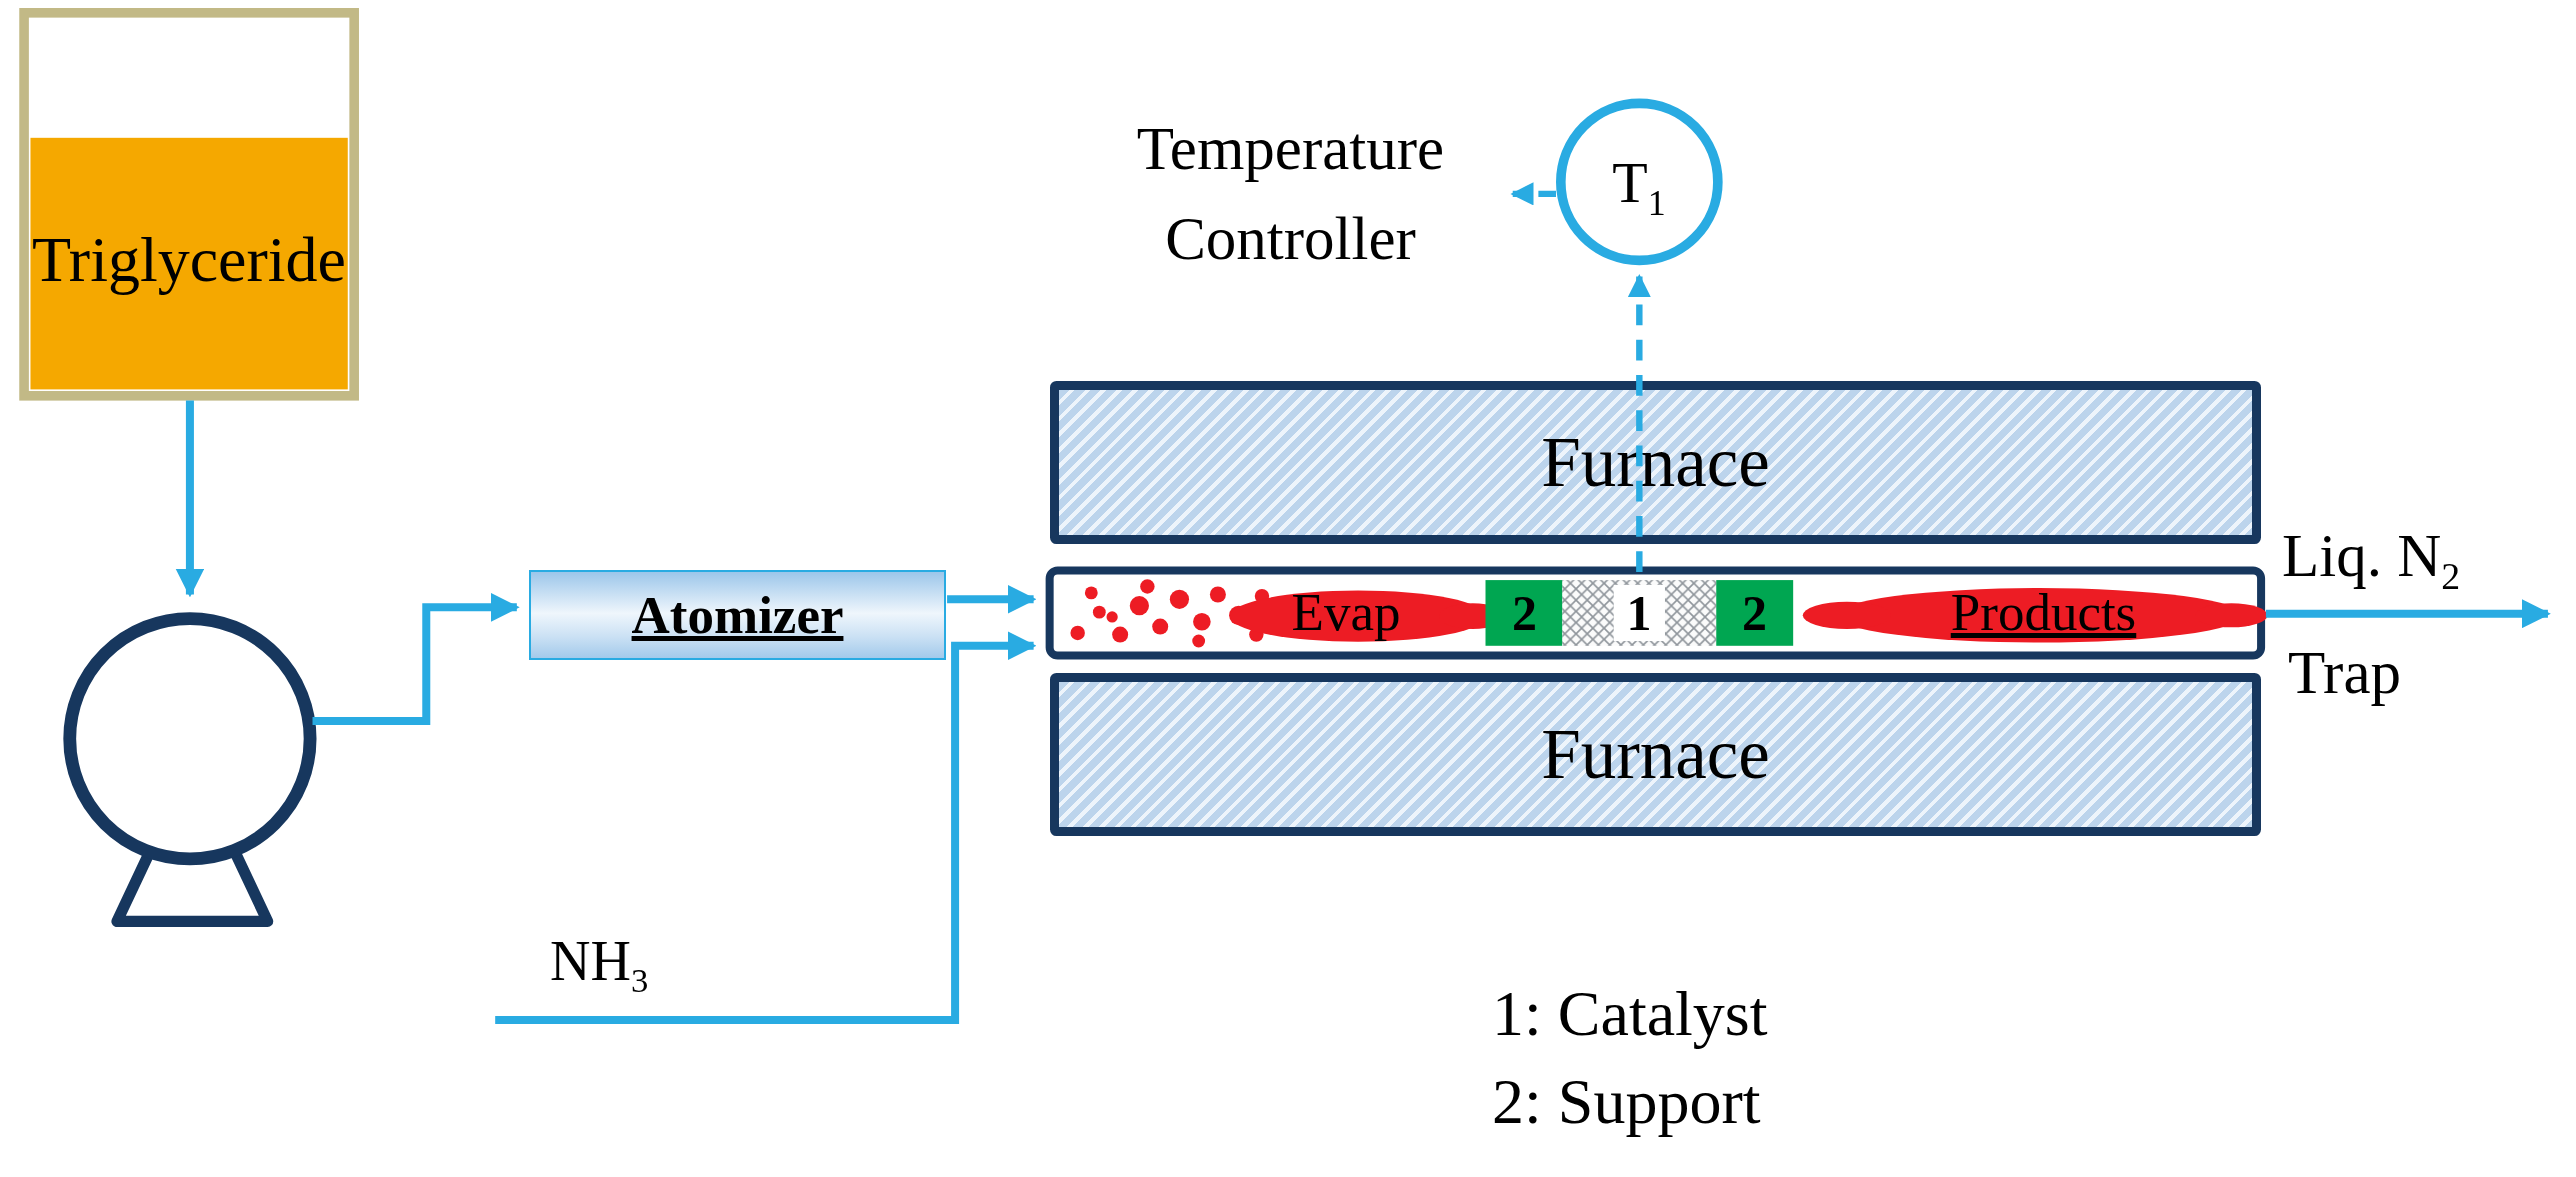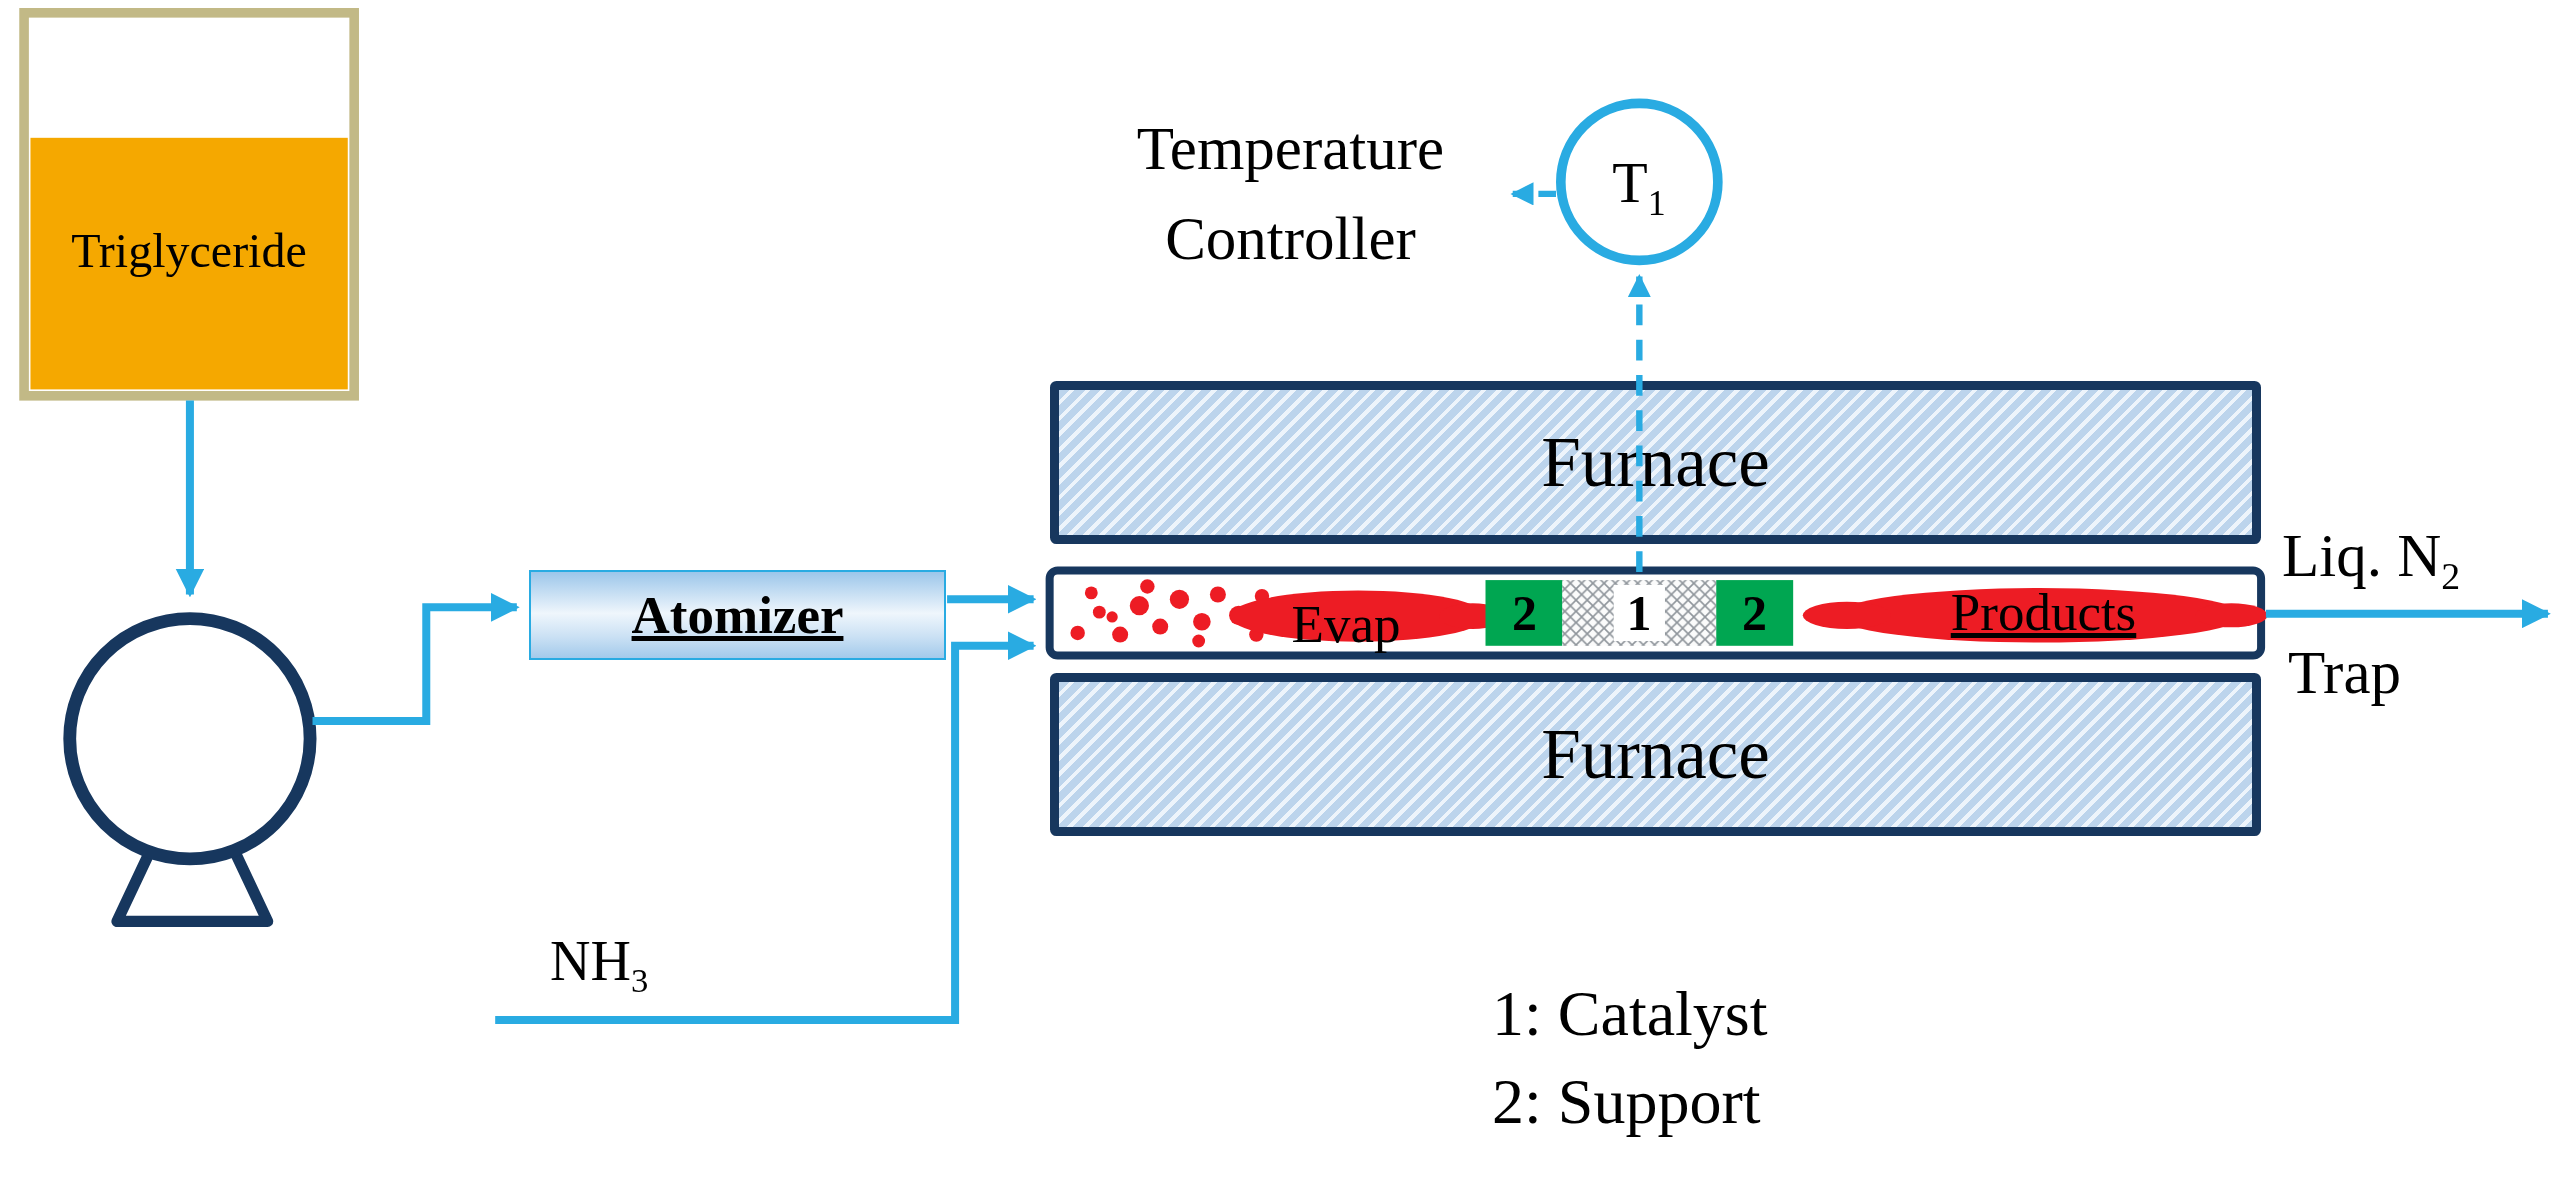--- a/index.html
+++ b/index.html
@@ -28,23 +28,23 @@
     left: 529px; top: 570px; width: 417px; height: 90px;
     border: 2.4px solid #29ABE2;
     background: linear-gradient(180deg, #9CC6EA 0%, #EFF6FC 48%, #CBE1F4 75%, #A3CAEB 100%);
     display: flex; align-items: center; justify-content: center;
     font-weight: bold; font-size: 53px; color: #000; text-decoration: underline;
   }
 
   .txt { position: absolute; z-index: 3; color: #000; white-space: nowrap; }
   .txt sub { font-size: 0.62em; }
 
-  .triglyceride { left: 29px; top: 223px; width: 320px; text-align: center; font-size: 48px; }
+  .triglyceride { left: 29px; top: 223px; width: 320px; text-align: center; font-size: 64px; }
   .pump-label   { left: 62px;  top: 703px; width: 256px; text-align: center; font-size: 59px; }
-  .evap-label   { left: 1234px; top: 582px; width: 224px; text-align: center; font-size: 53px; margin-top: 12px; }
+  .evap-label   { left: 1234px; top: 582px; width: 224px; text-align: center; font-size: 53px; }
   .products-label { left: 1843px; top: 582px; width: 401px; text-align: center; font-size: 53px; text-decoration: underline; }
   .boxnum { top: 580px; height: 66px; line-height: 66px; text-align: center; font-weight: bold; font-size: 50px; }
   .sup-a { left: 1486px; width: 77px; }
   .cat-1 { left: 1562px; width: 154px; }
   .sup-b { left: 1716px; width: 77px; }
   .t1-label { left: 1575px; top: 149px; width: 128px; text-align: center; font-size: 58px; }
   .temp-ctrl { left: 1074px; top: 104px; width: 433px; text-align: center; font-size: 61px; line-height: 90px; }
   .nh3-label { left: 550px; top: 929px; font-size: 56px; }
   .liqn2-label { left: 2282px; top: 521px; font-size: 61px; }
   .trap-label { left: 2288px; top: 638px; font-size: 61px; }

